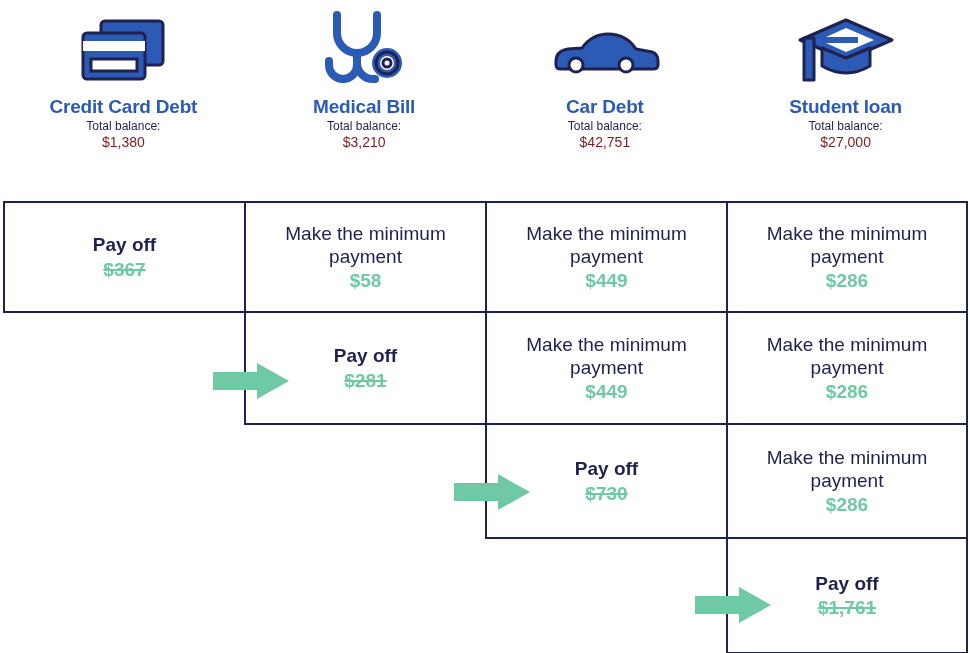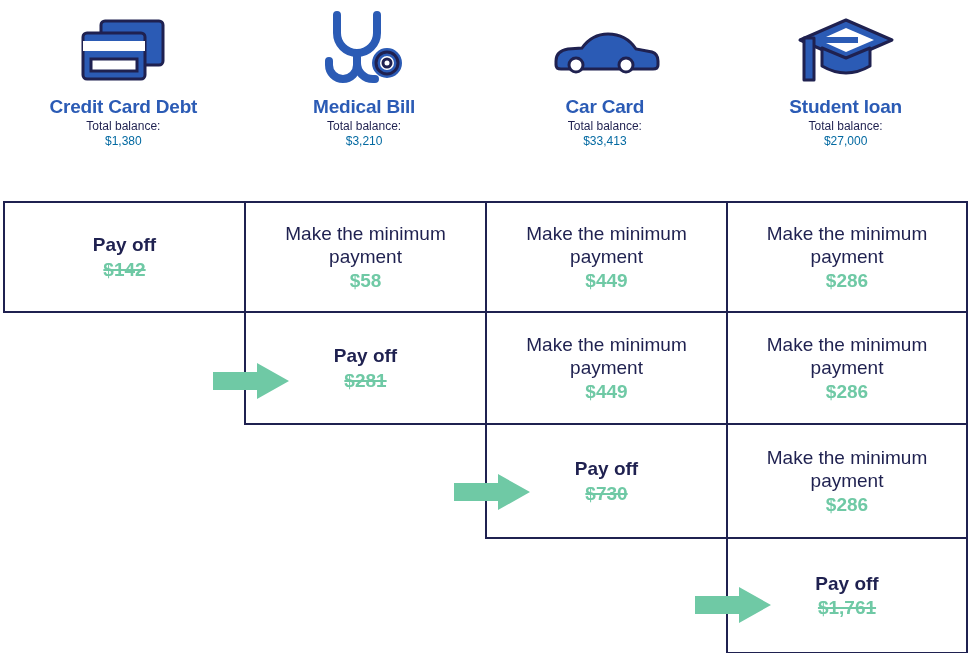--- a/index.html
+++ b/index.html
@@ -57,23 +57,23 @@
   }
   .debt-balance-label {
     font-size: 12px;
     font-weight: normal;
     color: #1f2150;
     line-height: 1.25;
     margin-top: 1px;
     white-space: nowrap;
   }
   .debt-balance-value {
-    font-size: 12px;
+    font-size: 14px;
     font-weight: normal;
-    color: #0369a1;
+    color: #7f1d1d;
     line-height: 1.25;
     white-space: nowrap;
   }
 
   
   #grid {
     position: absolute;
     left: 0;
     top: 0;
     width: 970px;
@@ -166,23 +166,23 @@
           <svg width="110" height="56" viewBox="0 0 110 56" xmlns="http://www.w3.org/2000/svg">
     <g stroke="#1f2150" stroke-width="3" fill="#2b5bb5">
       <path d="M6 38 q0 -10 12 -12 l14 -1 q10 -14 26 -14 q18 0 28 15 l16 3 q6 2 6 9 v4 q0 4 -5 4 H11 q-5 0 -5 -4 z"></path>
     </g>
     <g fill="#ffffff" stroke="#1f2150" stroke-width="3">
       <circle cx="26" cy="42" r="7"></circle>
       <circle cx="76" cy="42" r="7"></circle>
     </g>
   </svg>
         </div>
-        <div class="debt-title">Car Card</div>
-        <div class="debt-balance-label">Total balance:</div>
-        <div class="debt-balance-value">$33,413</div>
+        <div class="debt-title">Car Debt</div>
+        <div class="debt-balance-label">Total balance:</div>
+        <div class="debt-balance-value">$42,751</div>
       </div>
       <div class="header-cell">
         <div class="header-icon">
           <svg width="100" height="74" viewBox="0 0 100 74" xmlns="http://www.w3.org/2000/svg">
     <g stroke="#1f2150" stroke-width="3" fill="#2b5bb5" stroke-linejoin="round">
       <path d="M50 6 L96 26 L50 46 L4 26 Z"></path>
       <path d="M26 34 v18 q24 14 48 0 V34 L50 44 Z"></path>
       <path d="M8 24 v42 h10 V24 z"></path>
     </g>
     <g fill="#ffffff" stroke="none">
@@ -192,21 +192,21 @@
         </div>
         <div class="debt-title">Student loan</div>
         <div class="debt-balance-label">Total balance:</div>
         <div class="debt-balance-value">$27,000</div>
       </div>
     </div>
 
   <div id="grid">
       <div class="cell" style="left: 3px; top: 201px; width: 243px; height: 112px;">
         <div class="cell-action payoff">Pay off</div>
-        <div class="cell-amount struck">$142</div>
+        <div class="cell-amount struck">$367</div>
       </div>
       <div class="cell" style="left: 244px; top: 201px; width: 243px; height: 112px;">
         <div class="cell-action">Make the minimum
 payment</div>
         <div class="cell-amount">$58</div>
       </div>
       <div class="cell" style="left: 485px; top: 201px; width: 243px; height: 112px;">
         <div class="cell-action">Make the minimum
 payment</div>
         <div class="cell-amount">$449</div>

